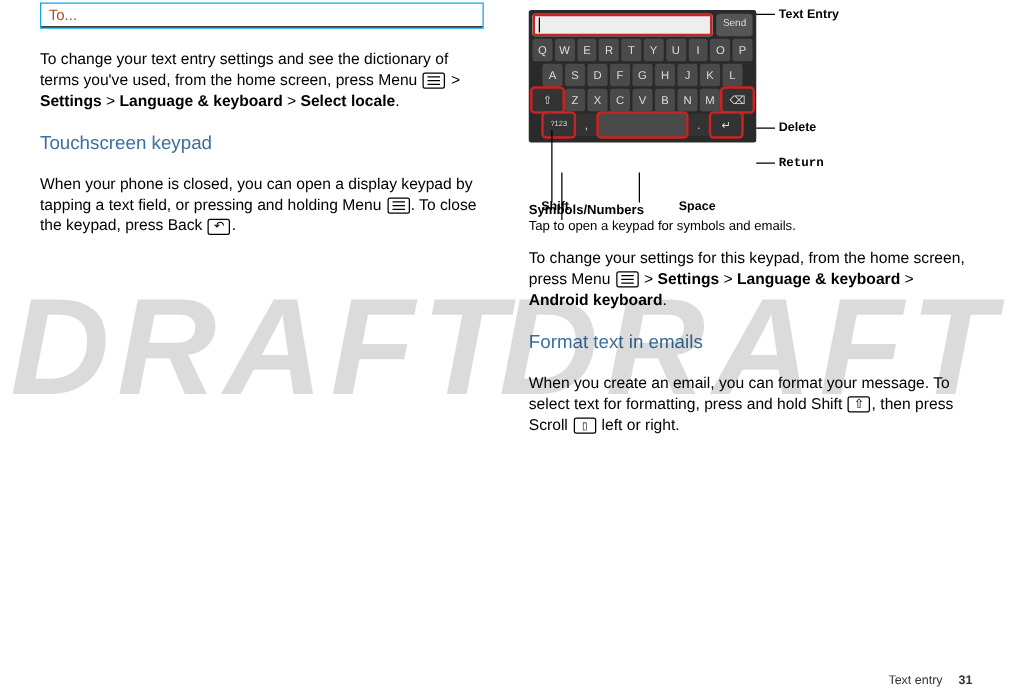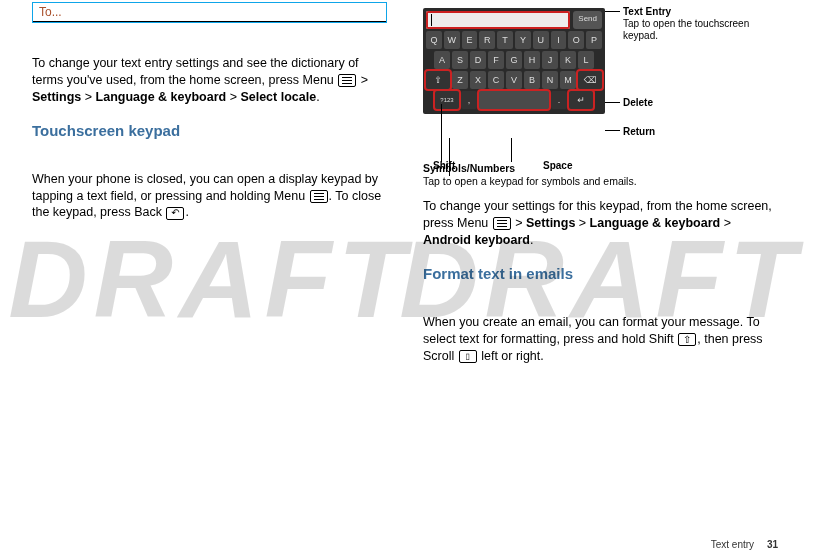--- a/index.html
+++ b/index.html
@@ -62,28 +62,28 @@
     padding: 4px 6px;
     width: 41%;
     font-size: 12px;
     line-height: 1.35;
   }
   .highlight1 { color: #c98a2a; font-weight: 700; }
   .highlight2 { color: #c98a2a; font-weight: 700; }
   .para {
     font-size: 12.5px;
     line-height: 1.35;
-    margin-top: 32px;
+    margin-top: 16px;
   }
   .para b { font-weight: 700; }
   .section-title {
     color: #3b6f9e;
     font-size: 15px;
     margin-top: 16px;
-    font-weight: 700;
+    font-weight: 400;
   }
   .icon-box {
     display: inline-block;
     width: 18px;
     height: 13px;
     border: 1px solid #000;
     border-radius: 2px;
     vertical-align: middle;
     position: relative;
     font-size: 9px;
@@ -228,26 +228,25 @@
     </p>
   </div>
 
   <div class="col">
     <div class="watermark" style="font-style:italic;font-family:'Arial Black',Arial;">DRAFT</div>
 
     <div class="keypad-wrap">
 
       <div class="callout" style="left:200px; top:-2px; width:150px;">
         <b>Text Entry</b><br>
-        <span>Tap to open the touchscreen keypad.</span>
       </div>
       <div class="callout" style="left:200px; top:89px;">
         <b>Delete</b>
       </div>
-      <div class="callout" style="left:200px; top:118px;">
+      <div class="callout" style="left:200px; top:118px;font-family:Liberation Mono, monospace;">
         <b>Return</b>
       </div>
 
       <div class="callout-line" style="left:154px; top:3px; width:43px; height:1px;"></div>
       <div class="callout-line" style="left:154px; top:3px; width:1px; height:10px;"></div>
       <div class="callout-line" style="left:182px; top:94px; width:15px; height:1px;"></div>
       <div class="callout-line" style="left:182px; top:122px; width:15px; height:1px;"></div>
 
       <div class="keypad">
         <div class="kp-top">

